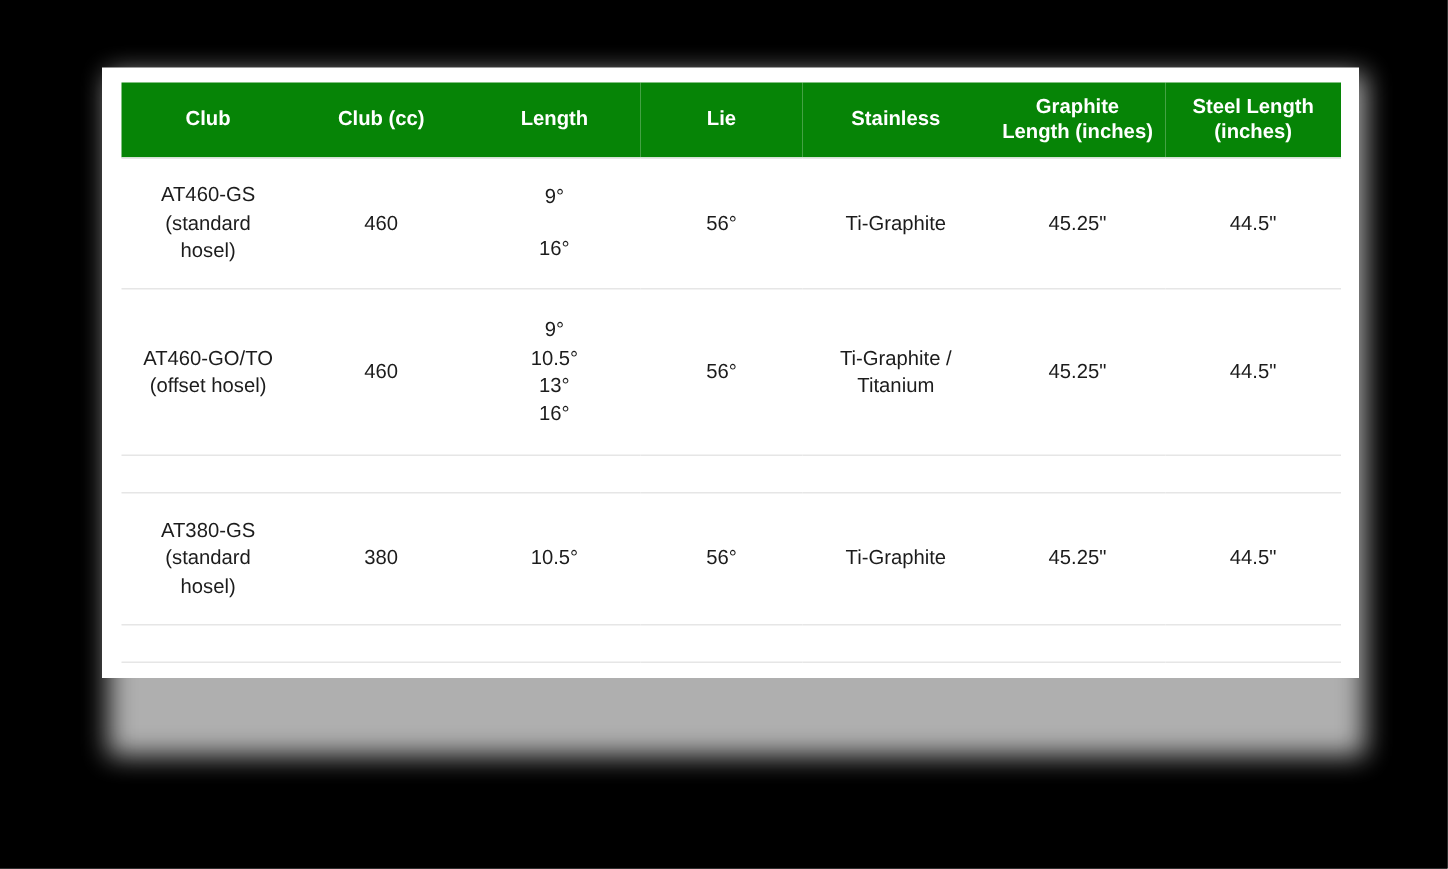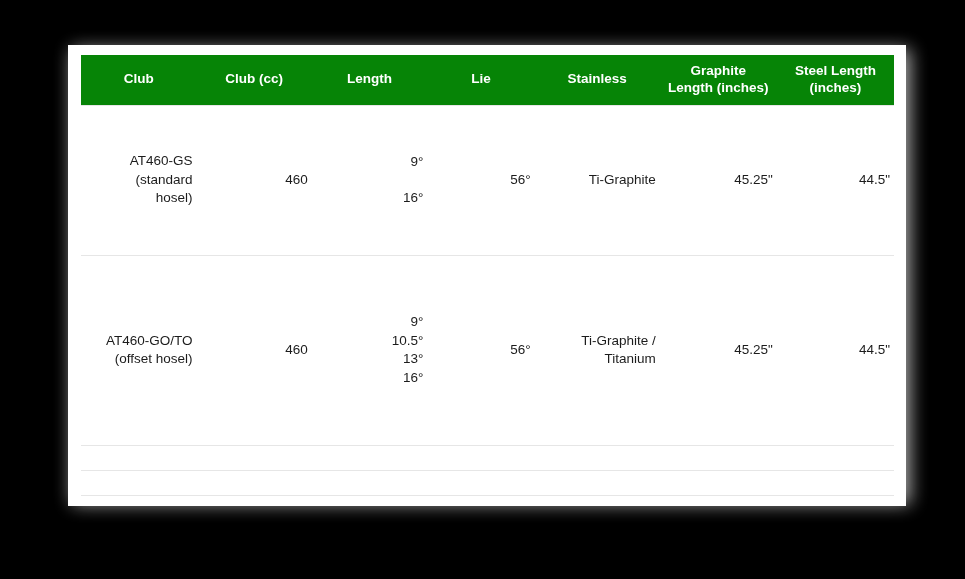--- a/index.html
+++ b/index.html
@@ -32,21 +32,21 @@
     background: #b9b9b9;
     filter: blur(9px);
     opacity: 0.95;
   }
 
   .panel {
     position: absolute;
     left: 68px;
     top: 45px;
     width: 838px;
-    height: 461px;
+    height: 407px;
     background: #ffffff;
     padding: 10px 12px 10px 13px;
   }
 
   table.spec {
     width: 100%;
     height: 100%;
     border-collapse: collapse;
     table-layout: fixed;
     font-size: 13.5px;
@@ -61,21 +61,21 @@
     text-align: center;
     vertical-align: middle;
     padding: 8px 4px;
     line-height: 1.25;
     border: none;
   }
 
   table.spec tbody td {
     border-top: 1px solid #e6e6e6;
     border-bottom: 1px solid #e6e6e6;
-    text-align: right;
+    text-align: center;
     vertical-align: middle;
     padding: 6px 4px;
     line-height: 1.38;
     color: #1c1c1c;
     background: #ffffff;
   }
 
   
   col.c-club   { width: 14.2%; }
   col.c-size   { width: 14.2%; }
@@ -186,20 +186,33 @@
         <tr class="empty-row">
           <td></td>
           <td></td>
           <td></td>
           <td></td>
           <td></td>
           <td></td>
           <td></td>
         </tr>
 
+        <tr>
+          <td>
+            <span class="club-name">AT380-GS</span>
+            <span class="club-name">(standard</span>
+            <span class="club-name">hosel)</span>
+          </td>
+          <td>380</td>
+          <td>10.5°</td>
+          <td>56°</td>
+          <td>Ti-Graphite</td>
+          <td>45.25"</td>
+          <td>44.5"</td>
+        </tr>
 
         <tr class="empty-row">
           <td></td>
           <td></td>
           <td></td>
           <td></td>
           <td></td>
           <td></td>
           <td></td>
         </tr>

